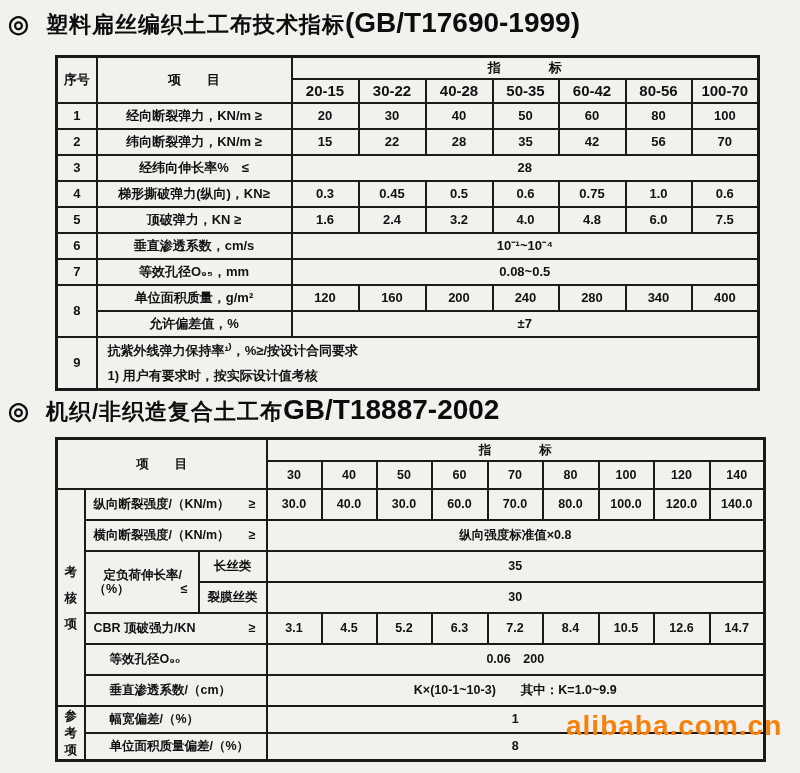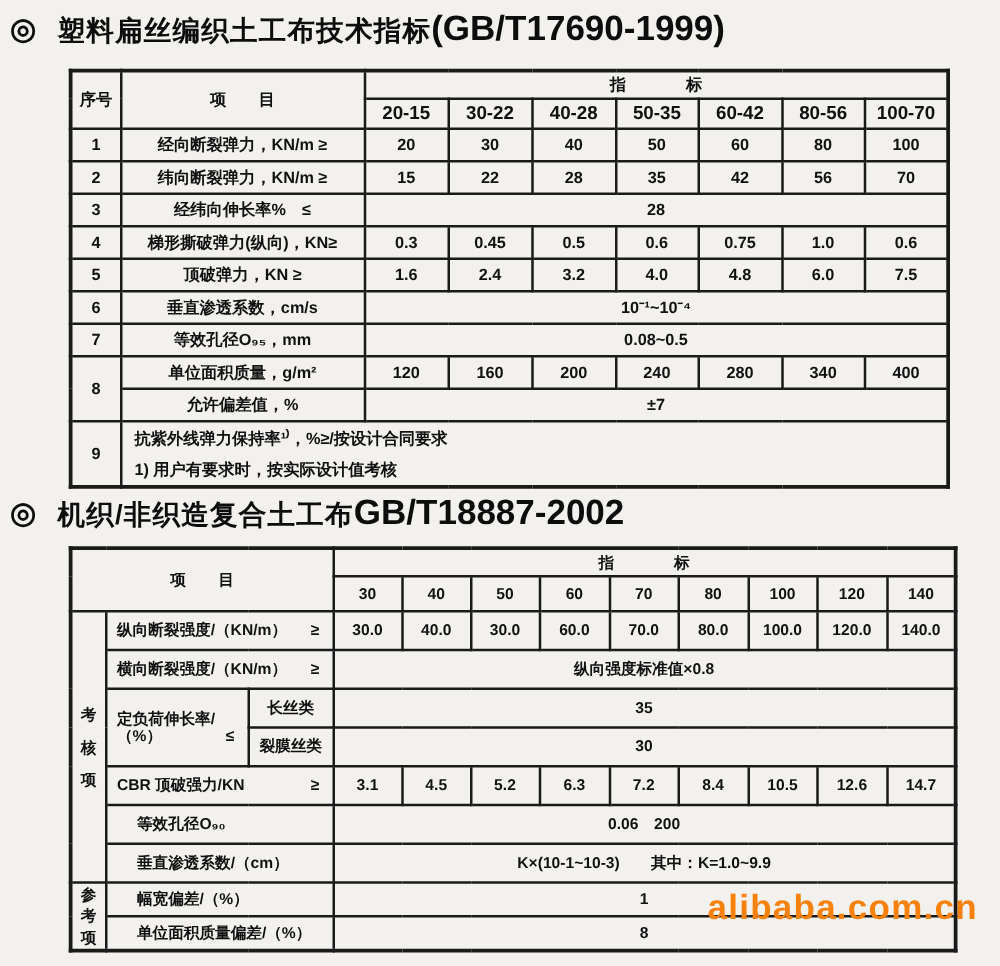--- a/index.html
+++ b/index.html
@@ -30,21 +30,21 @@
   .t1 tr.h2 td{height:22px;font-size:15px;}
   .t1 .note{text-align:left;padding-left:10px;}
   .t1 .note div{line-height:25px;}
   
   .t2 td{height:29px;font-size:12.5px;}
   .t2 tr.h1 td{height:20px;}
   .t2 tr.h2 td{height:26px;}
   .t2 tr.r-sm td{height:25px;}
   .t2 .lblc{text-align:left;padding:0;}
   .split{display:flex;justify-content:space-between;align-items:center;padding:0 10px 0 8px;}
-  .el1{padding-left:8px;text-align:left;}
+  .el1{padding-left:18px;text-align:left;}
   .plain-lbl{padding-left:24px;text-align:left;}
   
   .ls-item{letter-spacing:26px;text-indent:26px;margin-top:32px;}
   .ls-index{letter-spacing:48px;text-indent:48px;}
   
   .vert{padding:0;font-size:13px;}
   .vert div{text-align:center;line-height:16px;}
   .vert-loose div{margin:10px 0;}
   .vert-tight div{margin:1px 0;}
   .watermark{

